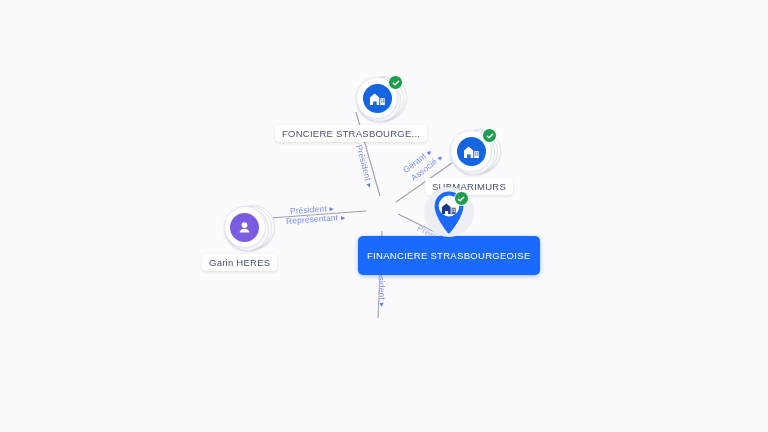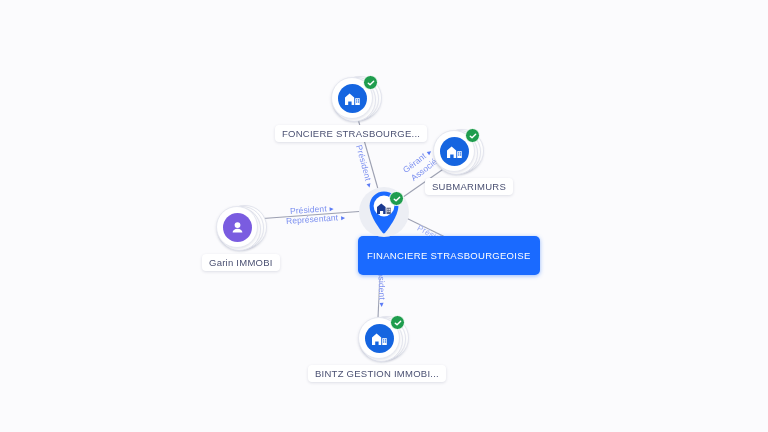--- a/index.html
+++ b/index.html
@@ -47,20 +47,21 @@
     color: #5d7cf5;
     font-size: 8px;
   }
   .edge-label.stack2 { line-height: 9.5px; }
 
   
   .node {
     position: absolute;
     display: flex;
     flex-direction: column;
+    align-items: center;
   }
 
   
   .stack {
     position: relative;
     width: 46px;
     height: 46px;
   }
   .stack .card {
     position: absolute;
@@ -262,61 +263,36 @@
       <div class="badge">
         <svg width="8" height="8" viewBox="0 0 10 10">
             <path d="M1.6 5.2 L3.8 7.3 L8.3 2.7" stroke="#ffffff" stroke-width="1.8" fill="none" stroke-linecap="round" stroke-linejoin="round"></path>
           </svg>
       </div>
     </div>
     <div class="node-label">SUBMARIMURS</div>
   </div>
 
 
-  <div class="node" style="left:308px; top:315px;">
-    <div class="stack" style="margin-left:50px;">
-      <div class="card c3"></div>
-      <div class="card c2"></div>
-      <div class="card c1"></div>
-      <div class="avatar">
-        <div class="disc">
-          <svg width="17" height="15" viewBox="0 0 17 15" aria-hidden="true">
-            <path fill="#ffffff" d="M1 14V6.4L5.6 2.6l4.6 3.8V14H7.6v-3.4H4.2V14H1z"></path>
-            <path fill="#ffffff" d="M11.2 14V7.2h4.6V14h-4.6z"></path>
-            <rect fill="#1565e0" x="12.1" y="8.3" width="1.2" height="1.2"></rect>
-            <rect fill="#1565e0" x="14" y="8.3" width="1.2" height="1.2"></rect>
-            <rect fill="#1565e0" x="12.1" y="10.4" width="1.2" height="1.2"></rect>
-            <rect fill="#1565e0" x="14" y="10.4" width="1.2" height="1.2"></rect>
-          </svg>
-        </div>
-      </div>
-      <div class="badge">
-        <svg width="8" height="8" viewBox="0 0 10 10">
-            <path d="M1.6 5.2 L3.8 7.3 L8.3 2.7" stroke="#ffffff" stroke-width="1.8" fill="none" stroke-linecap="round" stroke-linejoin="round"></path>
-          </svg>
-      </div>
-    </div>
-    <div class="node-label">BINTZ GESTION IMMOBI...</div>
-  </div>
 
   <div class="node" style="left:202px; top:204px;">
     <div class="stack" style="margin-left:14px;">
       <div class="card c3"></div>
       <div class="card c2"></div>
       <div class="card c1"></div>
       <div class="avatar person">
         <div class="disc">
           <svg width="15" height="15" viewBox="0 0 16 16" aria-hidden="true">
             <circle cx="8" cy="5.4" r="3.1" fill="#ffffff"></circle>
             <path d="M8 9.2c-3.1 0-5.2 1.9-5.2 4.1h10.4c0-2.2-2.1-4.1-5.2-4.1z" fill="#ffffff"></path>
           </svg>
         </div>
       </div>
     </div>
-    <div class="node-label">Garin IMMOBI</div>
+    <div class="node-label">Garin HERES</div>
   </div>
 
   <div class="node" style="left:358px; top:186px;">
     <div class="pin-wrap">
       <div class="pin-halo"></div>
       <div class="pin">
         <svg width="34" height="44" viewBox="0 0 34 44" aria-hidden="true">
           <path d="M17 1.5C9.0 1.5 2.6 7.9 2.6 15.9c0 10.3 11.1 24.4 13.3 27.1.5.6 1.4.6 1.9 0 2.2-2.7 13.6-16.8 13.6-27.1C31.4 7.9 25 1.5 17 1.5z" fill="#1a6aff"></path>
           <circle cx="17" cy="16" r="10.4" fill="#ffffff"></circle>
         </svg>

